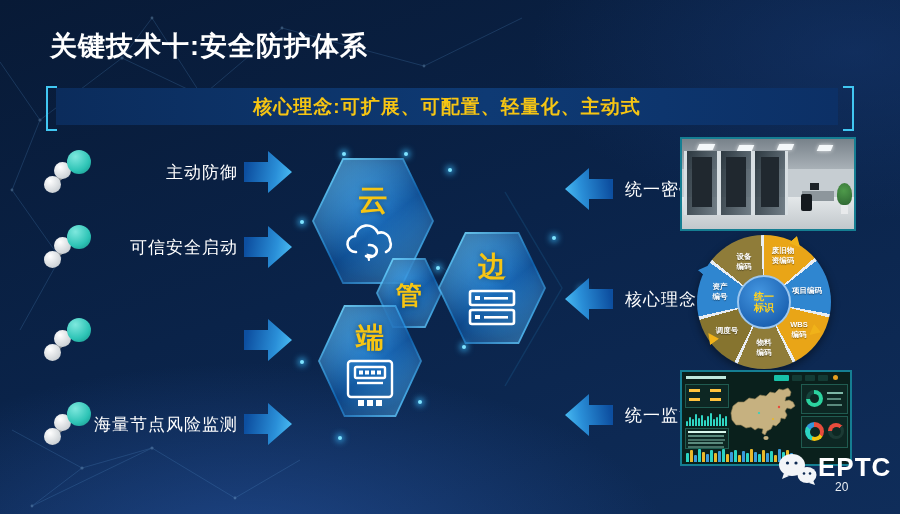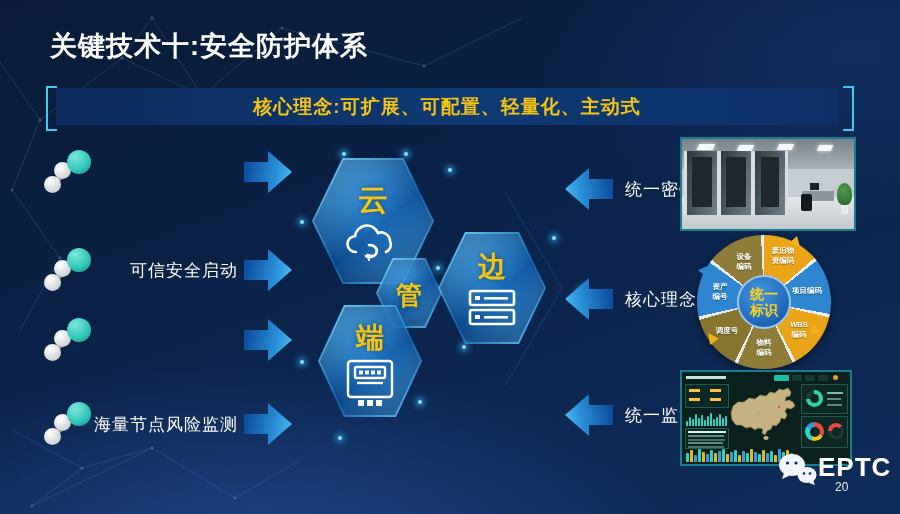--- a/index.html
+++ b/index.html
@@ -65,21 +65,21 @@
   .ph-plant{position:absolute; left:155px; top:44px; width:15px; height:22px; background:radial-gradient(circle at 45% 35%,#4e9a4a,#2c6331); border-radius:50% 50% 40% 40%;}
   .ph-pot{position:absolute; left:159px; top:66px; width:7px; height:9px; background:#e8eaec;}
   
   .wheel{left:692px; top:230px; width:144px; height:144px;}
   .wheel-ring{position:absolute; inset:5px; border-radius:50%; box-shadow:0 3px 8px rgba(0,0,0,.45);}
   .wheel-center{
     position:absolute; left:45px; top:45px; width:54px; height:54px; border-radius:50%;
     background:radial-gradient(circle at 40% 32%,#4496e0,#1b62b2 75%);
     border:2px solid #9cc7ef; box-sizing:border-box;
     display:flex; flex-direction:column; align-items:center; justify-content:center;
-    color:#ffd21e; font-size:14px; font-weight:bold; line-height:1.15;
+    color:#ffd21e; font-size:10px; font-weight:bold; line-height:1.15;
   }
   .wheel-label{position:absolute; color:#fff; font-size:7.5px; font-weight:bold; text-align:center; line-height:1.3; text-shadow:0 1px 1px rgba(0,0,0,.4);}
   .wheel-arrow{position:absolute; width:11px; height:11px; clip-path:polygon(0 0,100% 50%,0 100%);}
   
   .dash{left:680px; top:370px; width:168px; height:92px; border:2px solid #157e92; background:#0a201c; overflow:hidden; font-size:0;}
   .d-title{position:absolute; left:4px; top:4px; width:40px; height:3px; background:#bfe8dd;}
   .d-btn{position:absolute; top:3px; height:6px; border-radius:1px;}
   .d-dot{position:absolute; border-radius:50%;}
   .d-panel{position:absolute; border:1px solid rgba(70,190,165,.35); background:rgba(20,55,48,.35);}
   .d-chip{position:absolute; height:3px; background:#ffc23e;}
@@ -133,24 +133,25 @@
   <div class="abs brk brk-r"></div>
 
   <div class="abs lrow" style="top:146px">
     <span class="molecule">
       <span class="stick" style="left:9px;top:30px;width:16px;height:5px;transform:rotate(-38deg)"></span>
       <span class="stick" style="left:20px;top:18px;width:18px;height:5px;transform:rotate(-18deg)"></span>
       <span class="atom atom-w" style="left:2px;top:30px;width:17px;height:17px"></span>
       <span class="atom atom-w" style="left:12px;top:16px;width:17px;height:17px"></span>
       <span class="atom atom-t" style="left:25px;top:4px;width:24px;height:24px"></span>
     </span>
+    <span class="llabel">主动防御</span>
     <span class="arrow-r"></span>
   </div>
 
-  <div class="abs lrow" style="top:244px">
+  <div class="abs lrow" style="top:221px">
     <span class="molecule">
       <span class="stick" style="left:9px;top:30px;width:16px;height:5px;transform:rotate(-38deg)"></span>
       <span class="stick" style="left:20px;top:18px;width:18px;height:5px;transform:rotate(-18deg)"></span>
       <span class="atom atom-w" style="left:2px;top:30px;width:17px;height:17px"></span>
       <span class="atom atom-w" style="left:12px;top:16px;width:17px;height:17px"></span>
       <span class="atom atom-t" style="left:25px;top:4px;width:24px;height:24px"></span>
     </span>
     <span class="llabel">可信安全启动</span>
     <span class="arrow-r"></span>
   </div>

